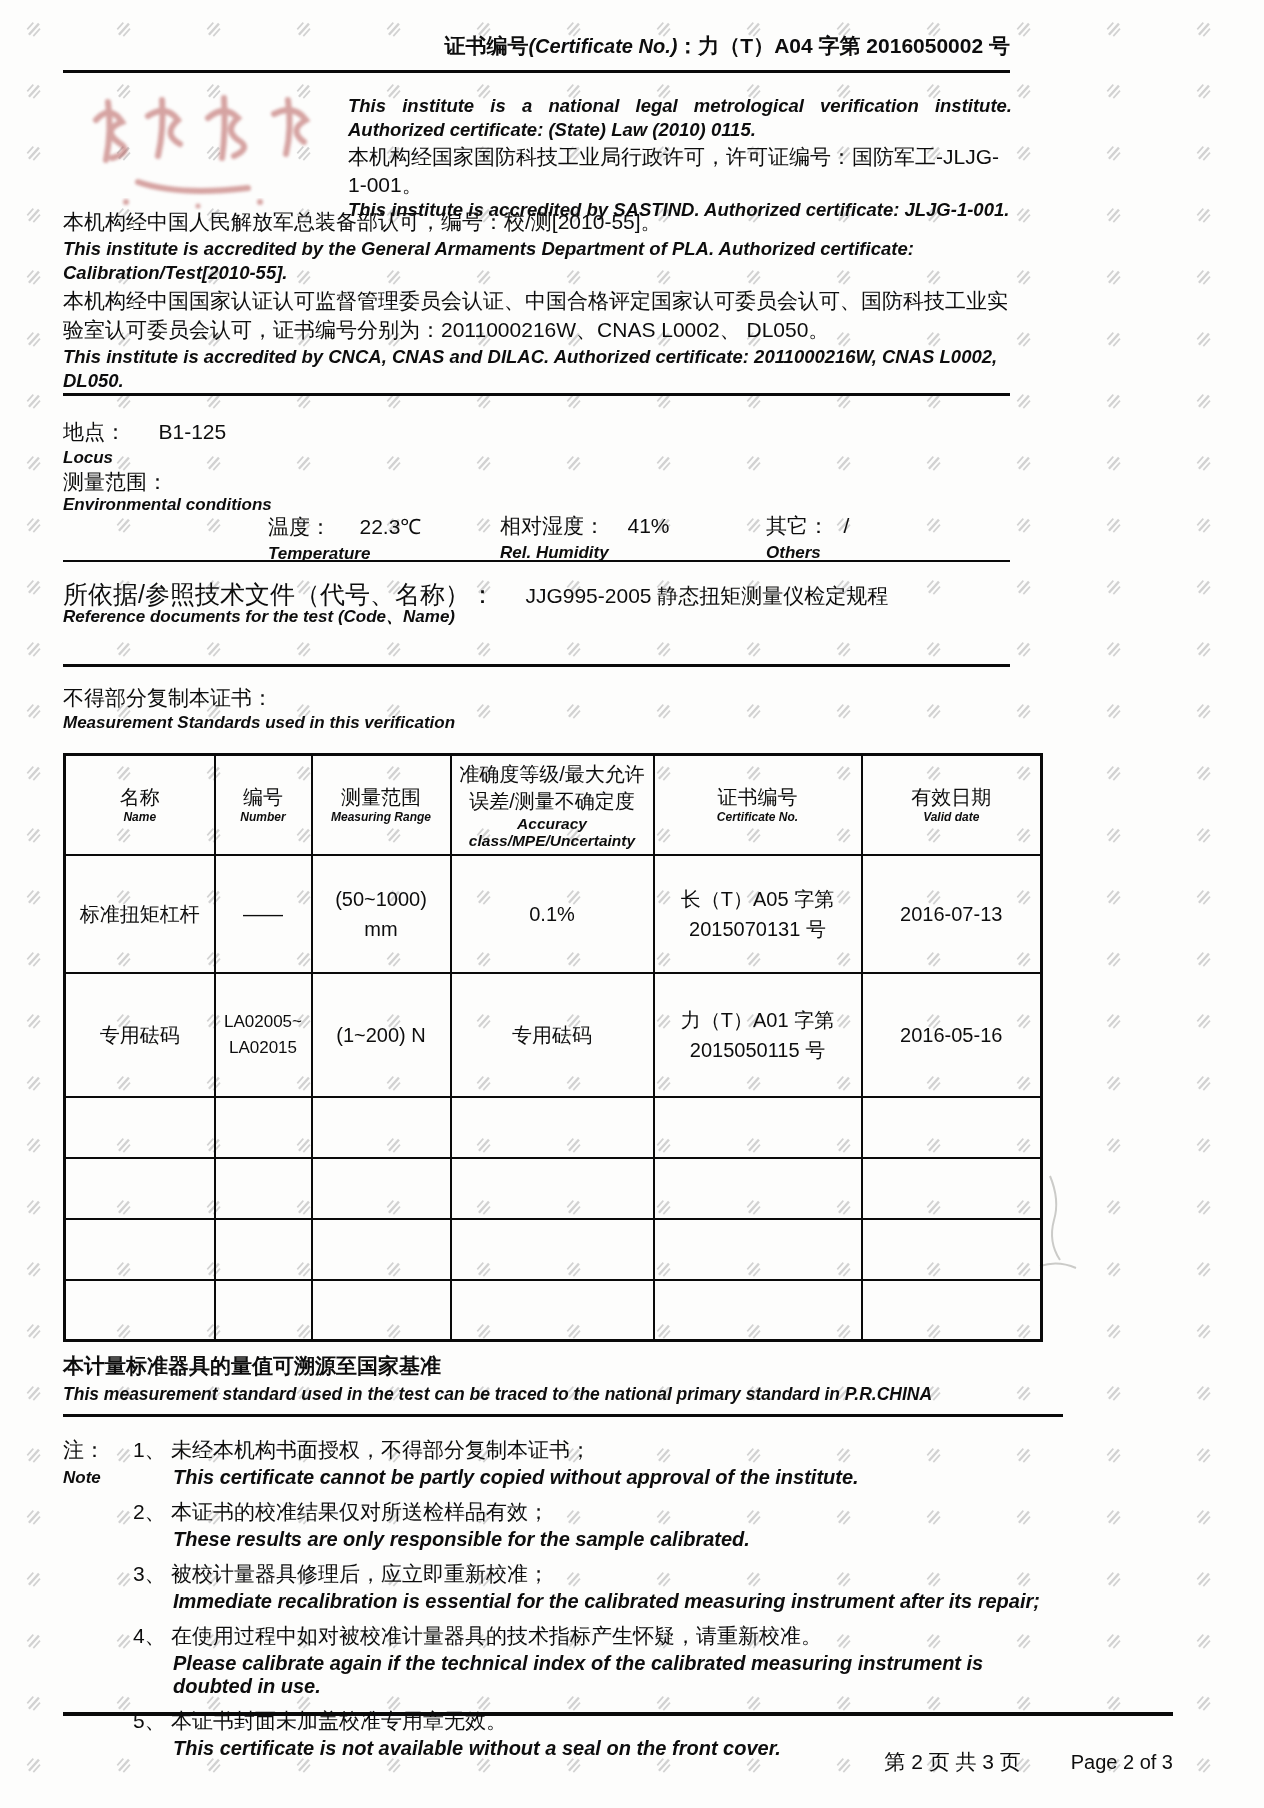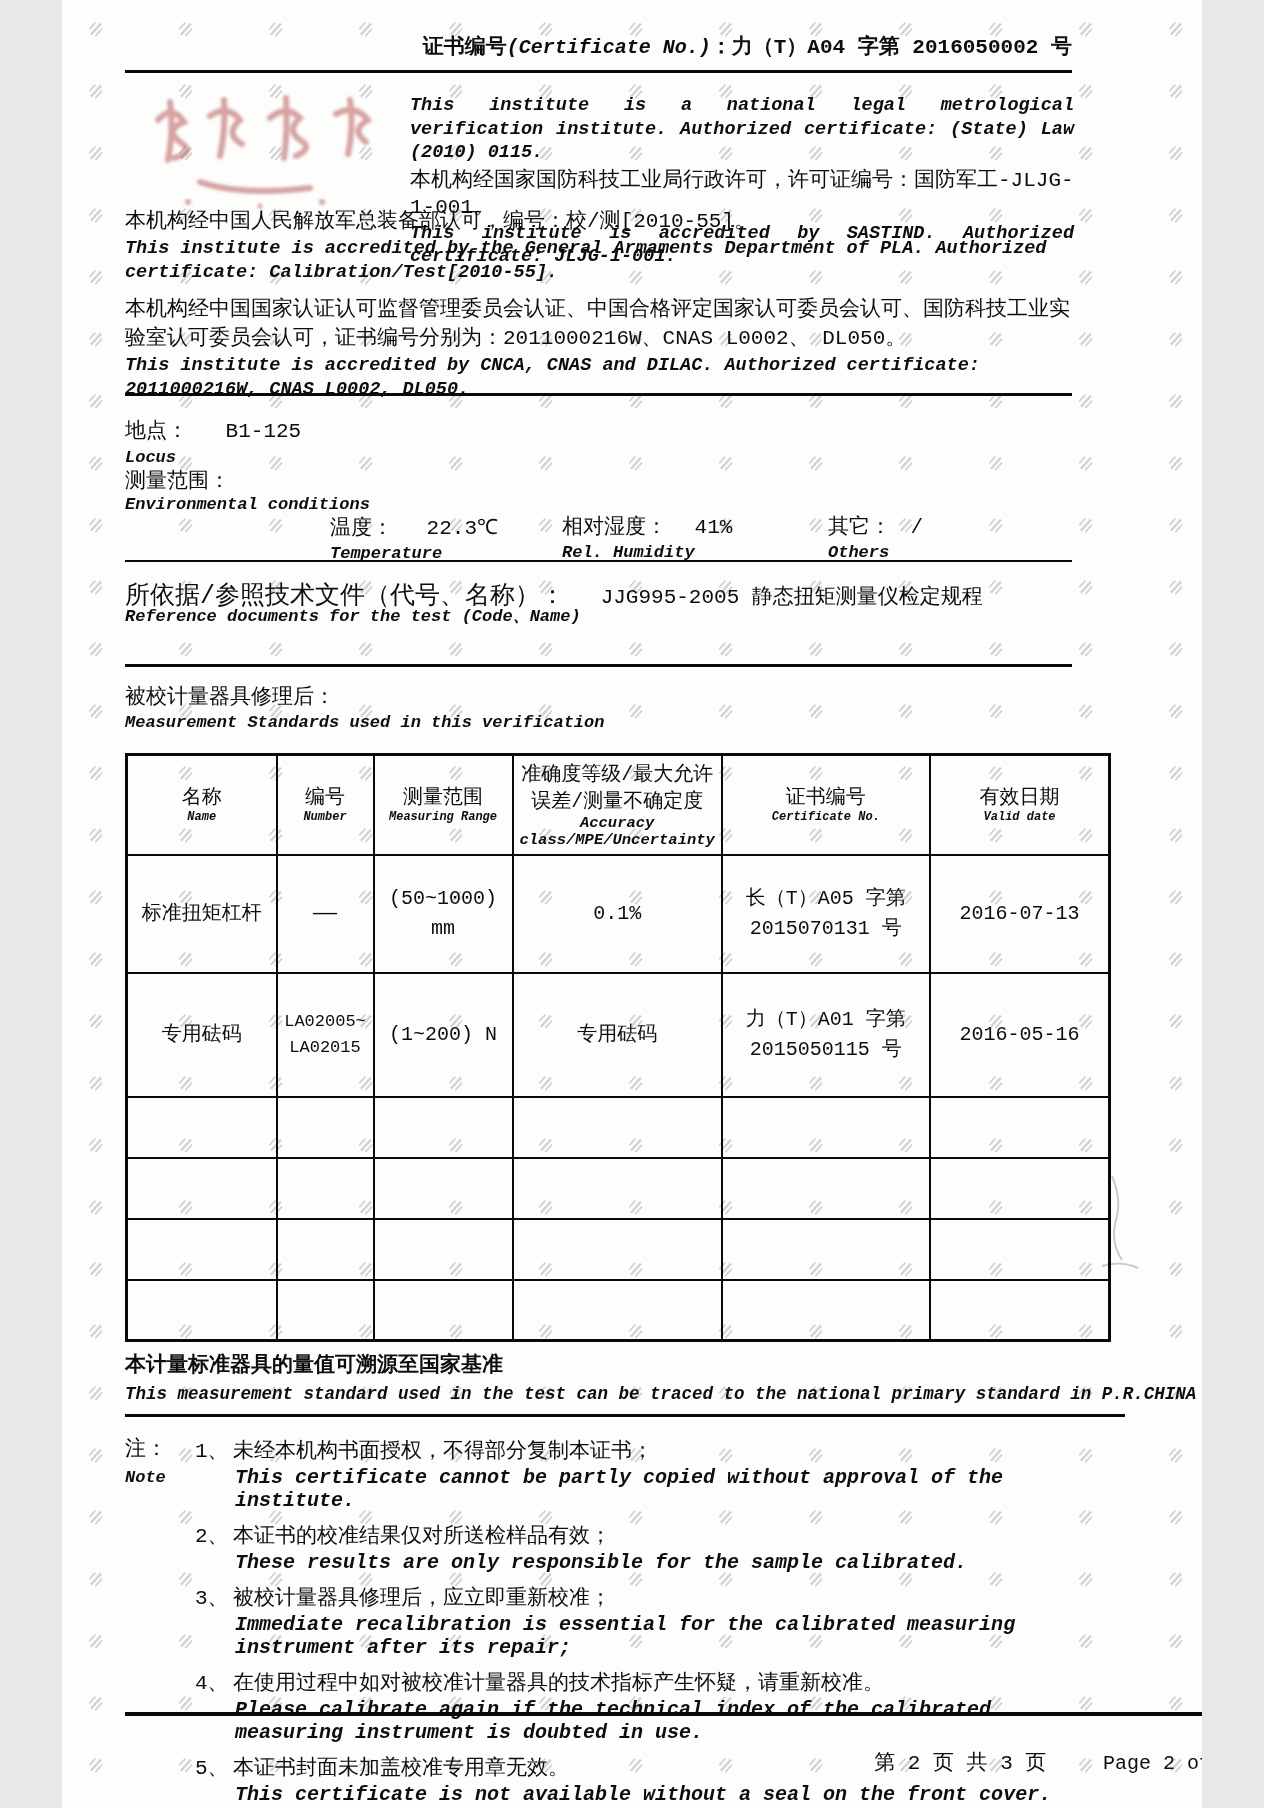--- a/index.html
+++ b/index.html
@@ -1,21 +1,21 @@
 <!DOCTYPE html>
 <html><head>
 <meta charset="utf-8">
 <style>
   html,body{margin:0;padding:0;background:#e8e8e8;}
   .page{
     position:relative;
-    width:1140px;height:1808px;
+    width:1264px;height:1808px;
     margin:0 auto;
     background:#fdfdfc;
-    font-family:Liberation Mono, monospace;
+    font-family:Liberation Sans, sans-serif;
     color:#0d0d0d;
     overflow:hidden;
   }
   .abs{position:absolute;}
   .zh{font-size:21px;line-height:1.3;}
   .en{font-style:italic;font-weight:bold;font-size:17px;line-height:1.25;}
   .en-para{font-style:italic;font-weight:bold;font-size:18.5px;line-height:1.28;}
   .rule{position:absolute;background:#0a0a0a;}
   .val{font-size:21px;}
   
@@ -125,21 +125,21 @@
 
   <div class="abs pblock1">
     <div class="en-para">This institute is a national legal metrological verification institute.  Authorized certificate: (State) Law (2010) 0115.</div>
     <div class="zh" style="margin-top:2px;">本机构经国家国防科技工业局行政许可，许可证编号：国防军工-JLJG-1-001。</div>
     <div class="en-para">This institute is accredited by SASTIND. Authorized certificate: JLJG-1-001.</div>
   </div>
 
   <div class="abs pblock2">
     <div class="zh">本机构经中国人民解放军总装备部认可，编号：校/测[2010-55]。</div>
     <div class="en-para">This institute is accredited by the General Armaments Department of PLA. Authorized certificate: Calibration/Test[2010-55].</div>
-    <div class="zh" style="margin-top:12px;">本机构经中国国家认证认可监督管理委员会认证、中国合格评定国家认可委员会认可、国防科技工业实验室认可委员会认可，证书编号分别为：2011000216W、CNAS L0002、 DL050。</div>
+    <div class="zh" style="margin-top:3px;">本机构经中国国家认证认可监督管理委员会认证、中国合格评定国家认可委员会认可、国防科技工业实验室认可委员会认可，证书编号分别为：2011000216W、CNAS L0002、 DL050。</div>
     <div class="en-para">This institute is accredited by CNCA, CNAS and DILAC. Authorized certificate: 2011000216W, CNAS L0002, DL050.</div>
   </div>
 
   <div class="rule" style="top:393px;left:63px;width:947px;height:3px;"></div>
 
   <div class="abs locus-row">
     <span class="zh">地点：</span>
     <span class="val" style="margin-left:28px;">B1-125</span>
   </div>
   <div class="abs locus-en en">Locus</div>
@@ -167,21 +167,21 @@
   <div class="rule" style="top:560px;left:63px;width:947px;height:2px;"></div>
 
   <div class="abs ref-row">
     <span class="lead">所依据/参照技术文件（代号、名称）：</span>
     <span class="val">JJG995-2005 静态扭矩测量仪检定规程</span>
   </div>
   <div class="abs ref-en en">Reference documents for the test (Code、Name)</div>
 
   <div class="rule" style="top:664px;left:63px;width:947px;height:2.5px;"></div>
 
-  <div class="abs std-title zh">被校计量器具修理后：</div>
+  <div class="abs std-title zh">不得部分复制本证书：</div>
   <div class="abs std-en en">Measurement Standards used in this verification</div>
 
   <table class="std">
     <colgroup>
       <col style="width:150px">
         <col style="width:97px">
         <col style="width:139px">
       <col style="width:203px">
         <col style="width:208px">
         <col style="width:180px">

